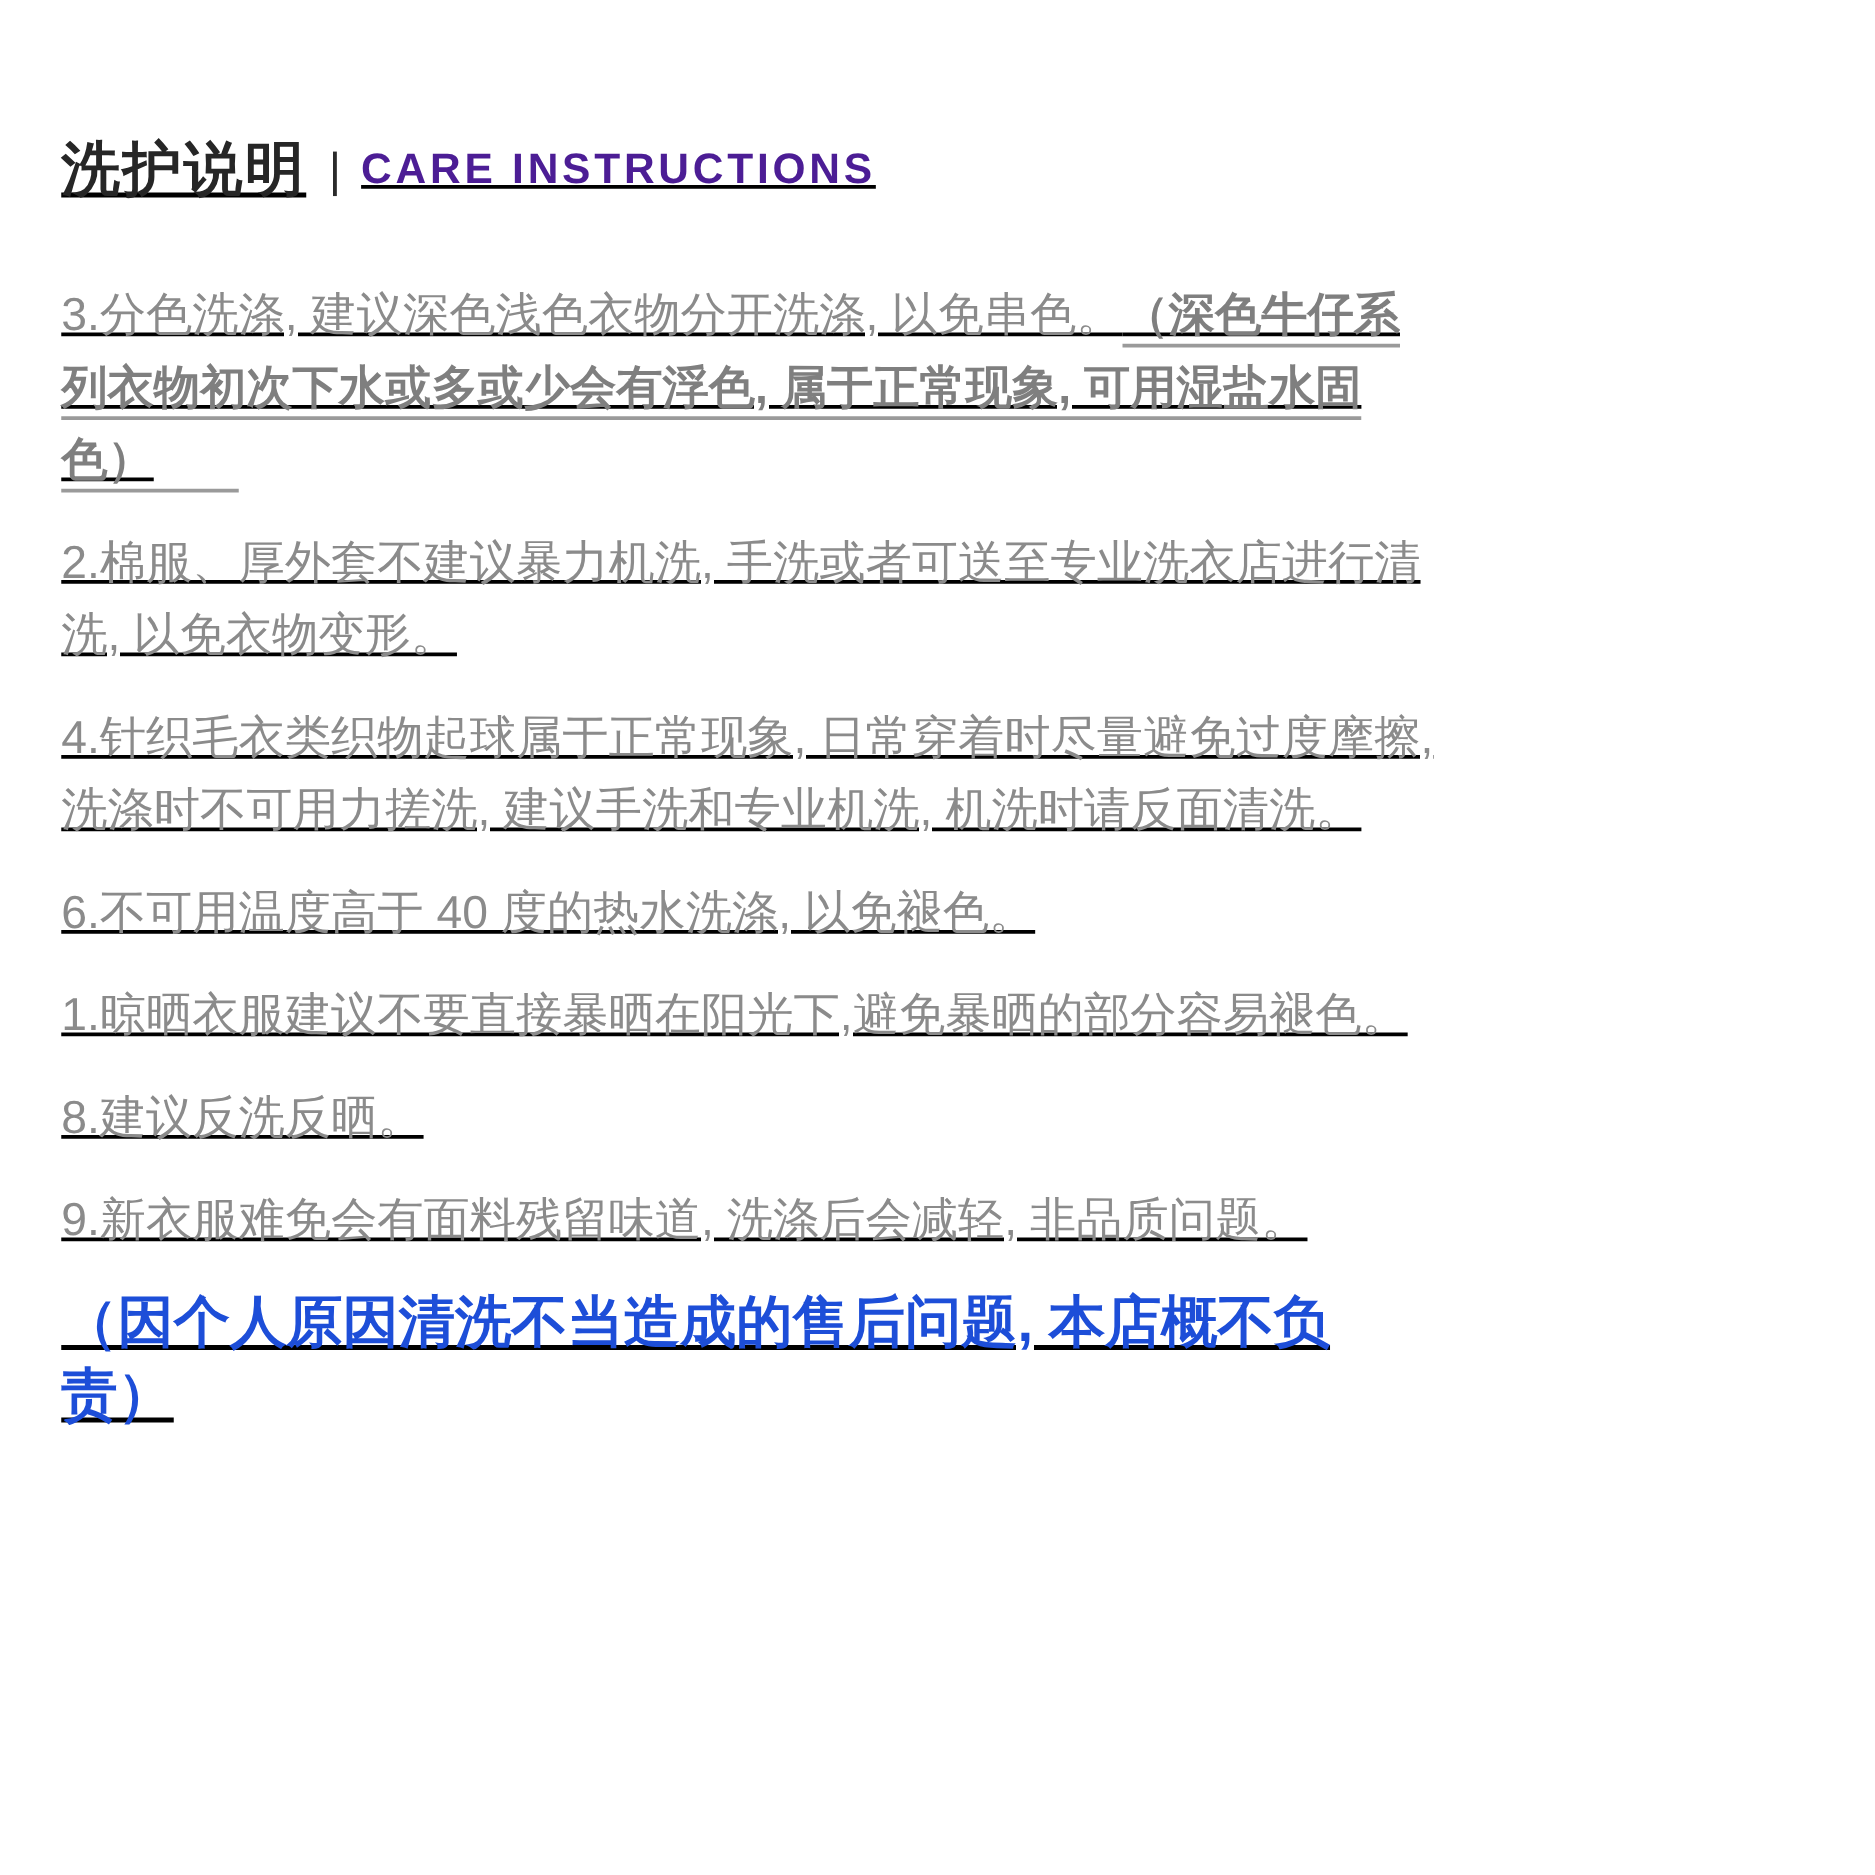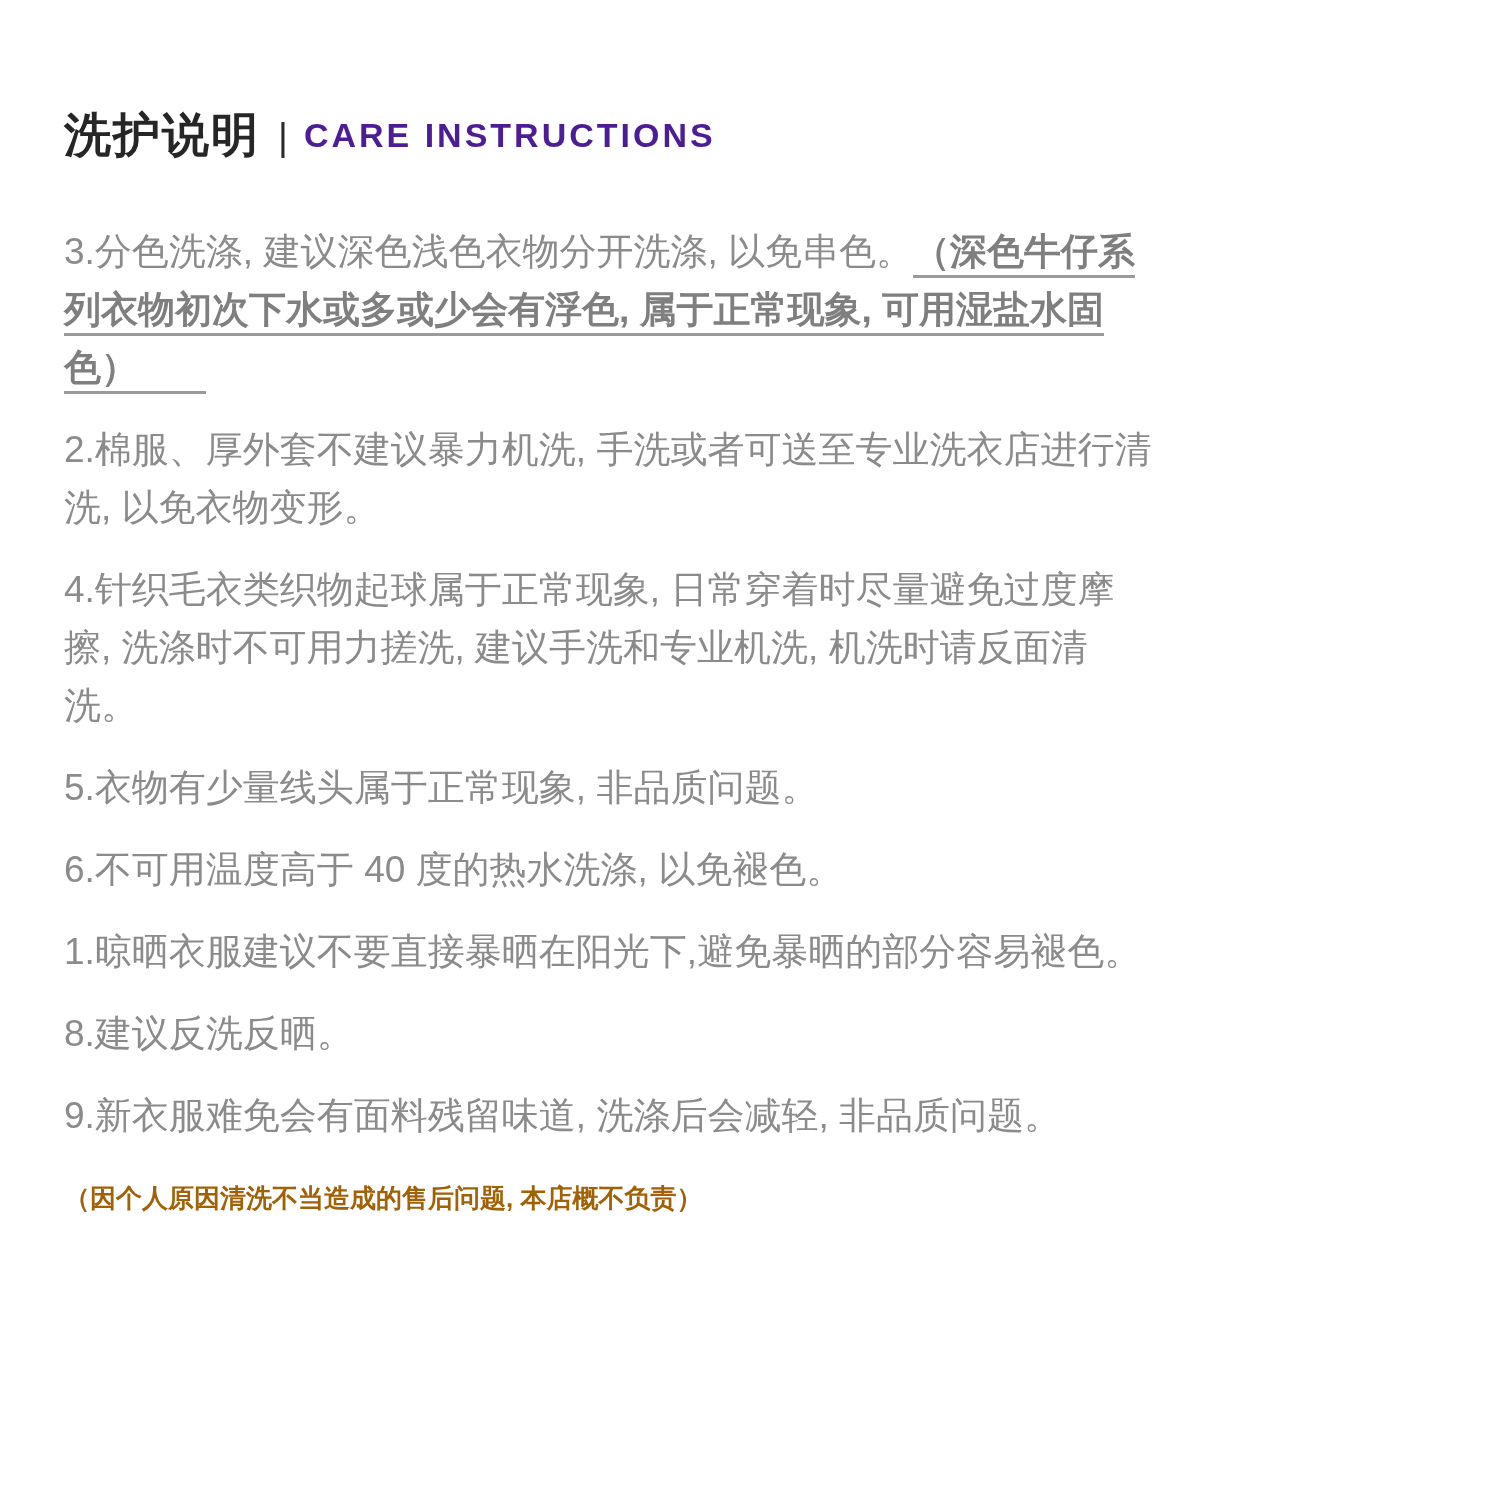--- a/index.html
+++ b/index.html
@@ -6,22 +6,23 @@
   html, body {
     width: 1500px;
     height: 1500px;
     background: #ffffff;
     font-family: "Liberation Sans", "DejaVu Sans", sans-serif;
     overflow: hidden;
   }
   .page {
     width: 1195px;
     height: 1500px;
-    padding: 104px 42px 0 64px;
+    padding: 104px 42px 0 49px;
     background: #ffffff;
+    text-decoration: underline;
   }
   .title-row {
     display: flex;
     align-items: center;
     margin-bottom: 56px;
     white-space: nowrap;
   }
   .title-zh {
     font-size: 47px;
     font-weight: 700;
@@ -49,24 +50,24 @@
     font-weight: 400;
   }
   .highlight {
     font-weight: 700;
     color: #7f7f7f;
     border-bottom: 3px solid #9a9a9a;
     padding-right: 68px;
     padding-bottom: 3px;
   }
   .disclaimer {
-    font-size: 26px;
+    font-size: 45px;
     line-height: 58px;
     font-weight: 700;
-    color: #a16207;
+    color: #1d4ed8;
     margin-top: 4px;
   }
 </style>
 </head>
 <body>
 
 <div class="page">
 
   <div class="title-row">
     <span class="title-zh">洗护说明</span>
@@ -74,21 +75,20 @@
     <span class="title-en">CARE INSTRUCTIONS</span>
   </div>
 
   <p class="care-item"><span>3.分色洗涤, 建议深色浅色衣物分开洗涤, 以免串色。</span><span class="highlight">（深色牛仔系列衣物初次下水或多或少会有浮色, 属于正常现象, 可用湿盐水固色）</span></p>
 
   <p class="care-item">2.棉服、厚外套不建议暴力机洗, 手洗或者可送至专业洗衣店进行清洗, 以免衣物变形。</p>
 
   <p class="care-item">4.针织毛衣类织物起球属于正常现象, 日常穿着时尽量避免过度摩擦, 洗涤时不可用力搓洗, 建议手洗和专业机洗, 机洗时请反面清洗。</p>
 
 
-  <p class="care-item">5.衣物有少量线头属于正常现象, 非品质问题。</p>
 
   <p class="care-item">6.不可用温度高于 40 度的热水洗涤, 以免褪色。</p>
 
   <p class="care-item">1.晾晒衣服建议不要直接暴晒在阳光下,避免暴晒的部分容易褪色。</p>
 
   <p class="care-item">8.建议反洗反晒。</p>
 
   <p class="care-item">9.新衣服难免会有面料残留味道, 洗涤后会减轻, 非品质问题。</p>
 
   <p class="disclaimer">（因个人原因清洗不当造成的售后问题, 本店概不负责）</p>

